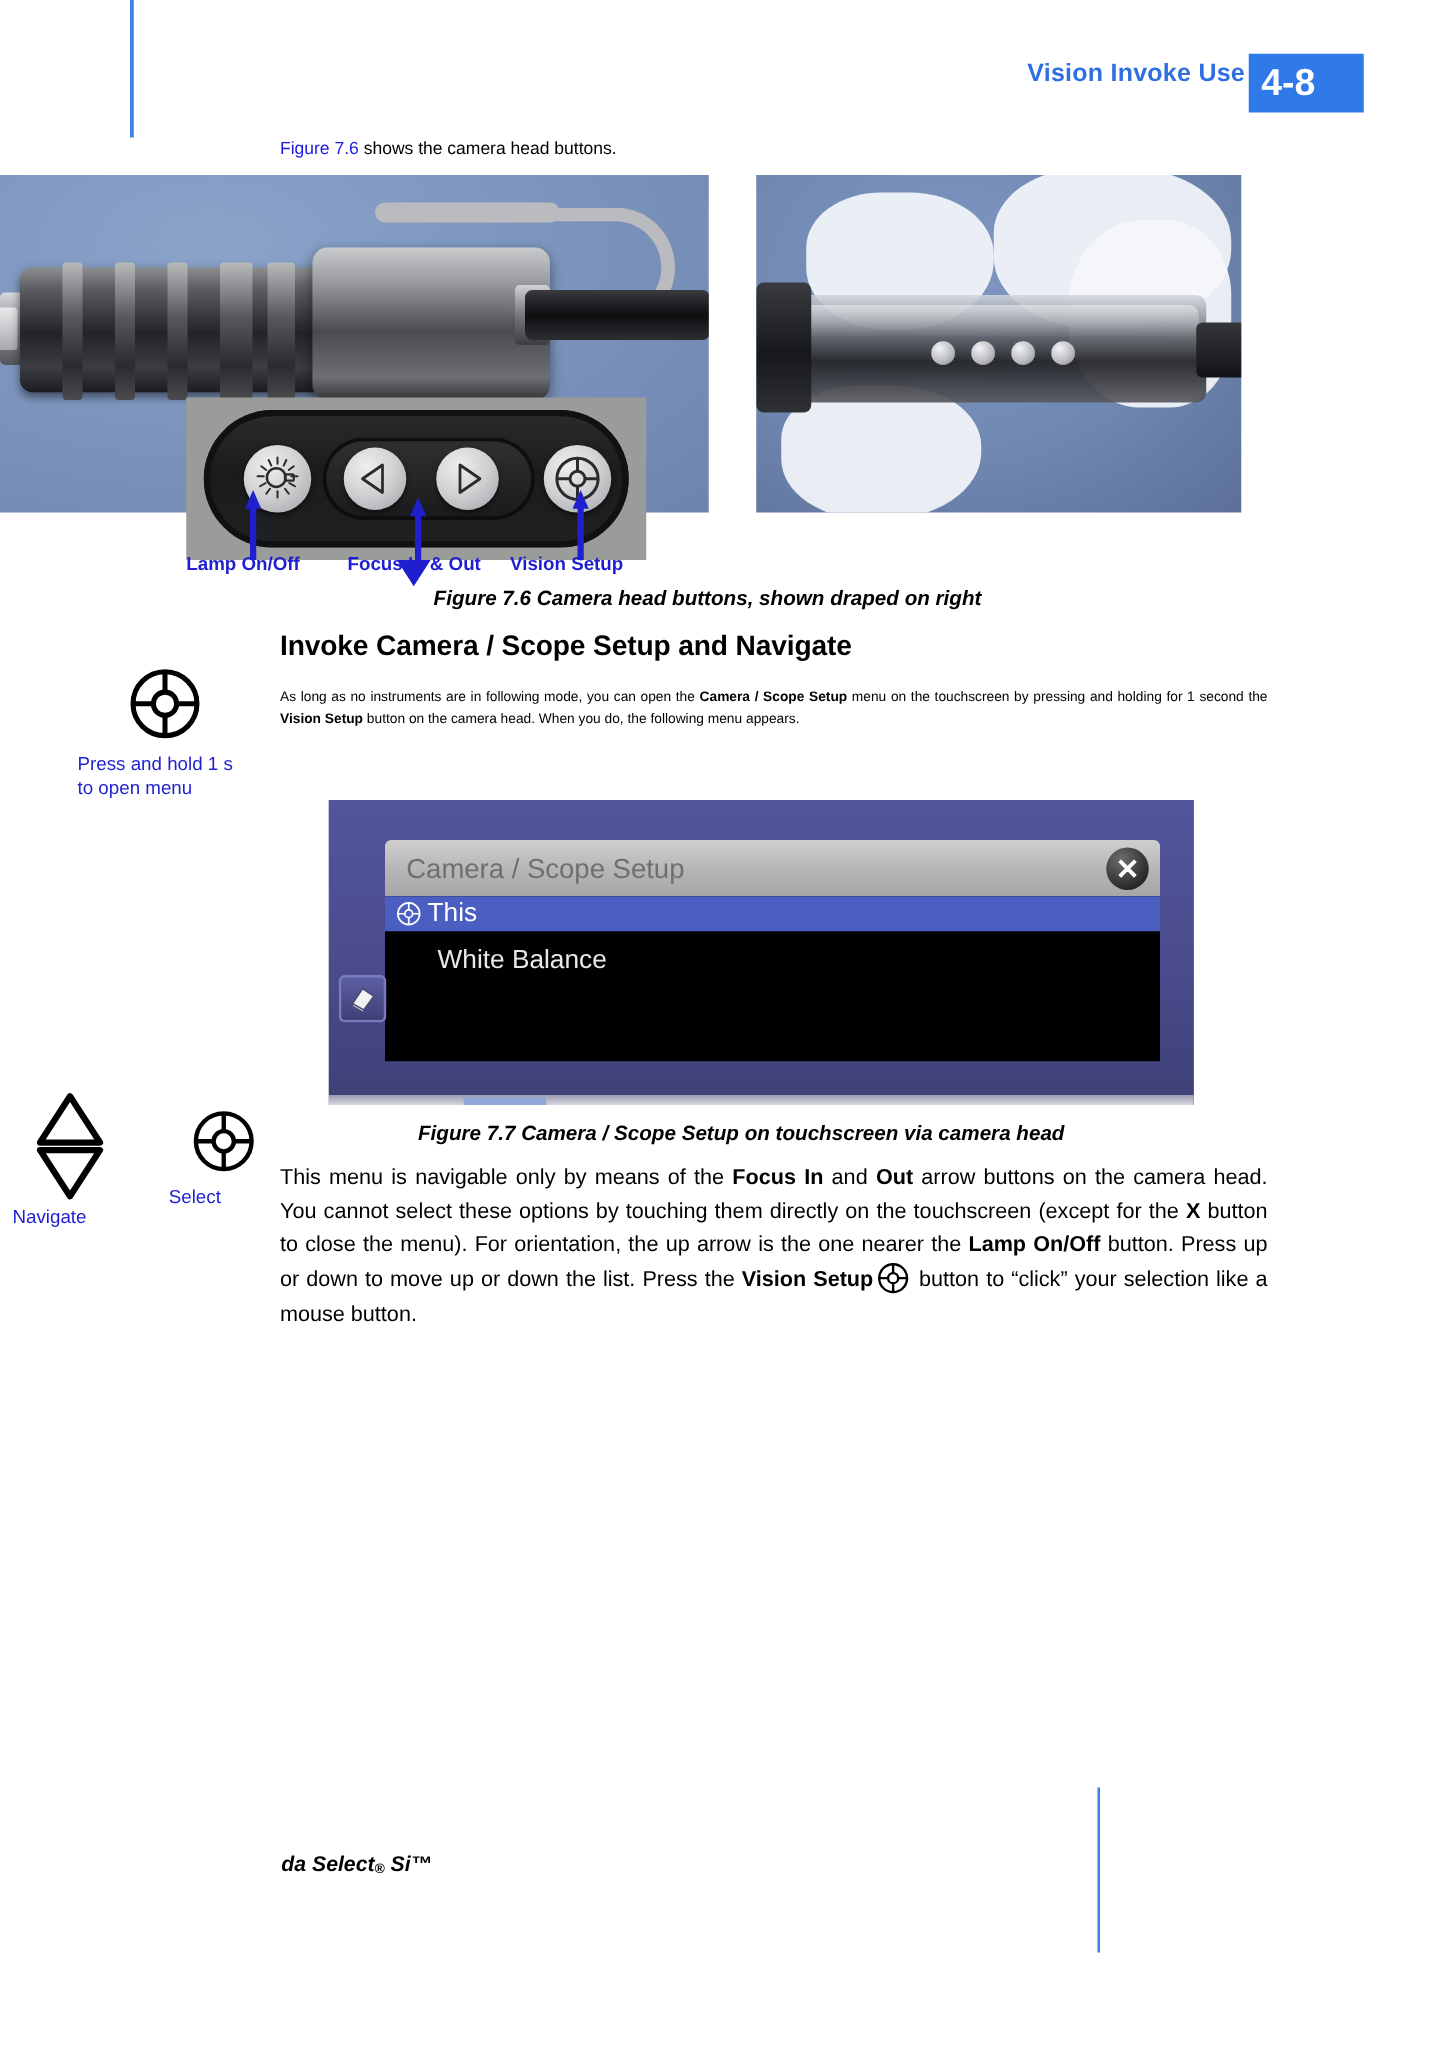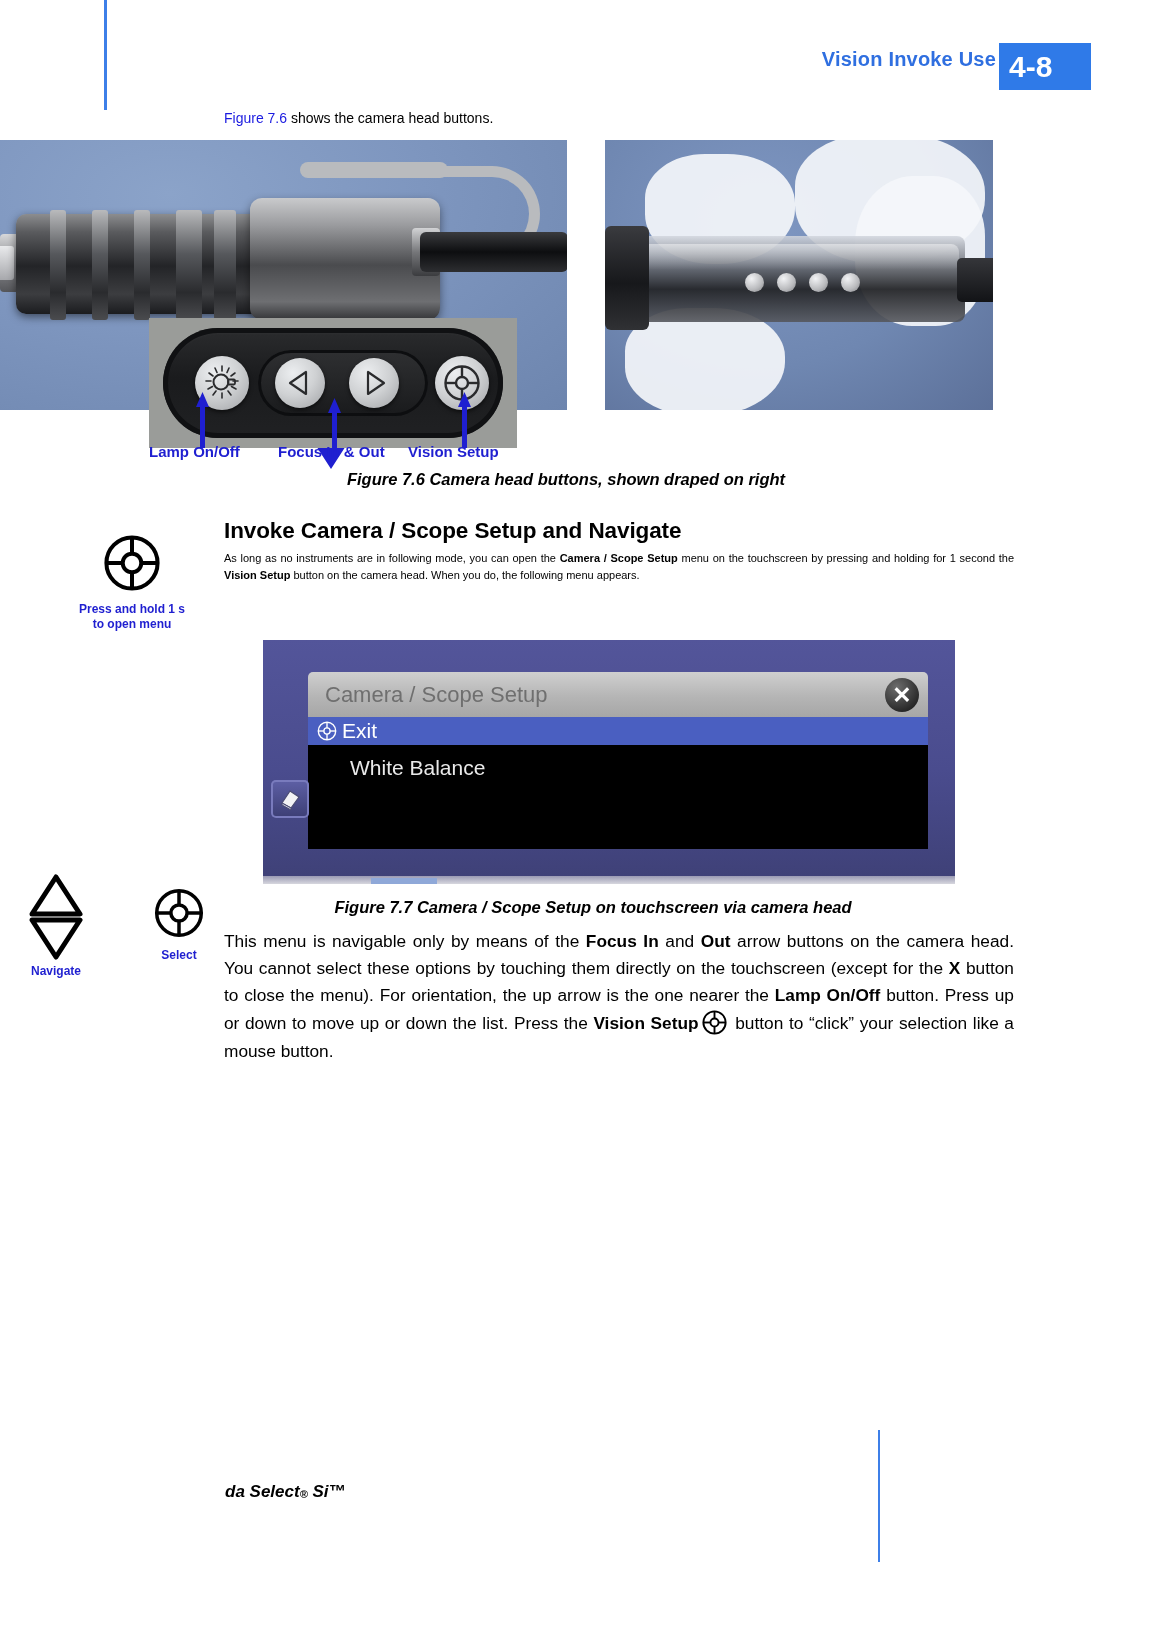--- a/index.html
+++ b/index.html
@@ -171,36 +171,36 @@
   
   .fig-cap {
     position: absolute; width: 100%; text-align: center;
     font-style: italic; font-weight: bold; font-size: 16.5px; color: #000;
   }
   .cap76 { top: 470px; left: -12px; }
   .cap77 { top: 898px; left: 15px; }
 
   
   .sec-head {
-    position: absolute; left: 224px; top: 518px; width: 790px;
+    position: absolute; left: 224px; top: 504px; width: 790px;
     font-size: 22.5px; font-weight: bold; color: #000; letter-spacing: -.1px;
   }
   .body-a {
     position: absolute; left: 224px; top: 550px; width: 790px;
     font-size: 11px; line-height: 1.56; color: #000; text-align: justify;
   }
   .body-b {
     position: absolute; left: 224px; top: 928px; width: 790px;
     font-size: 17.3px; line-height: 1.57; color: #000; text-align: justify;
   }
   b { font-weight: bold; }
 
   
-  .mnote { position: absolute; text-align: center; color: #1f1fd0;
-           font-size: 12px; font-weight: bold; line-height: 1.28; }
+  .mnote { position: absolute; color: #1f1fd0;
+           font-size: 15px; font-weight: normal; line-height: 1.28; }
   .mnote-hold { left: 62px; top: 532px; width: 140px; }
   .mnote-nav  { left: 10px; top: 872px; width: 92px; }
   .mnote-sel  { left: 135px; top: 872px; width: 88px; }
 
   .icon-circle { display: block; margin: 0 auto 8px; }
 
   
   .ts {
     position: absolute; left: 263px; top: 640px; width: 692px; height: 244px;
     background: #4c4e8d; overflow: hidden;
@@ -417,21 +417,21 @@
     <div class="ts-list">
       <div class="ts-row sel">
         <svg width="22" height="22" viewBox="0 0 24 24">
           <circle cx="12" cy="12" r="9.5" fill="none" stroke="#ffffff" stroke-width="1.5"></circle>
           <circle cx="12" cy="12" r="3.4" fill="none" stroke="#ffffff" stroke-width="1.5"></circle>
           <line x1="12" y1="2.5" x2="12" y2="8.6" stroke="#ffffff" stroke-width="1.5"></line>
           <line x1="12" y1="15.4" x2="12" y2="21.5" stroke="#ffffff" stroke-width="1.5"></line>
           <line x1="2.5" y1="12" x2="8.6" y2="12" stroke="#ffffff" stroke-width="1.5"></line>
           <line x1="15.4" y1="12" x2="21.5" y2="12" stroke="#ffffff" stroke-width="1.5"></line>
         </svg>
-        <span class="ts-label">Exit</span>
+        <span class="ts-label">This</span>
       </div>
       <div class="ts-row plain">
         <span class="ts-label">White Balance</span>
       </div>
     </div>
 
     <div class="ts-sidebtn">
       <svg width="24" height="24" viewBox="0 0 24 24">
         <polygon points="4,16 12,4 21,10 13,21" fill="#f2f2f5" stroke="#4a4b72" stroke-width="1.2"></polygon>
         <polygon points="4,16 13,21 13,23 4,18" fill="#c9cada" stroke="#4a4b72" stroke-width="1"></polygon>

